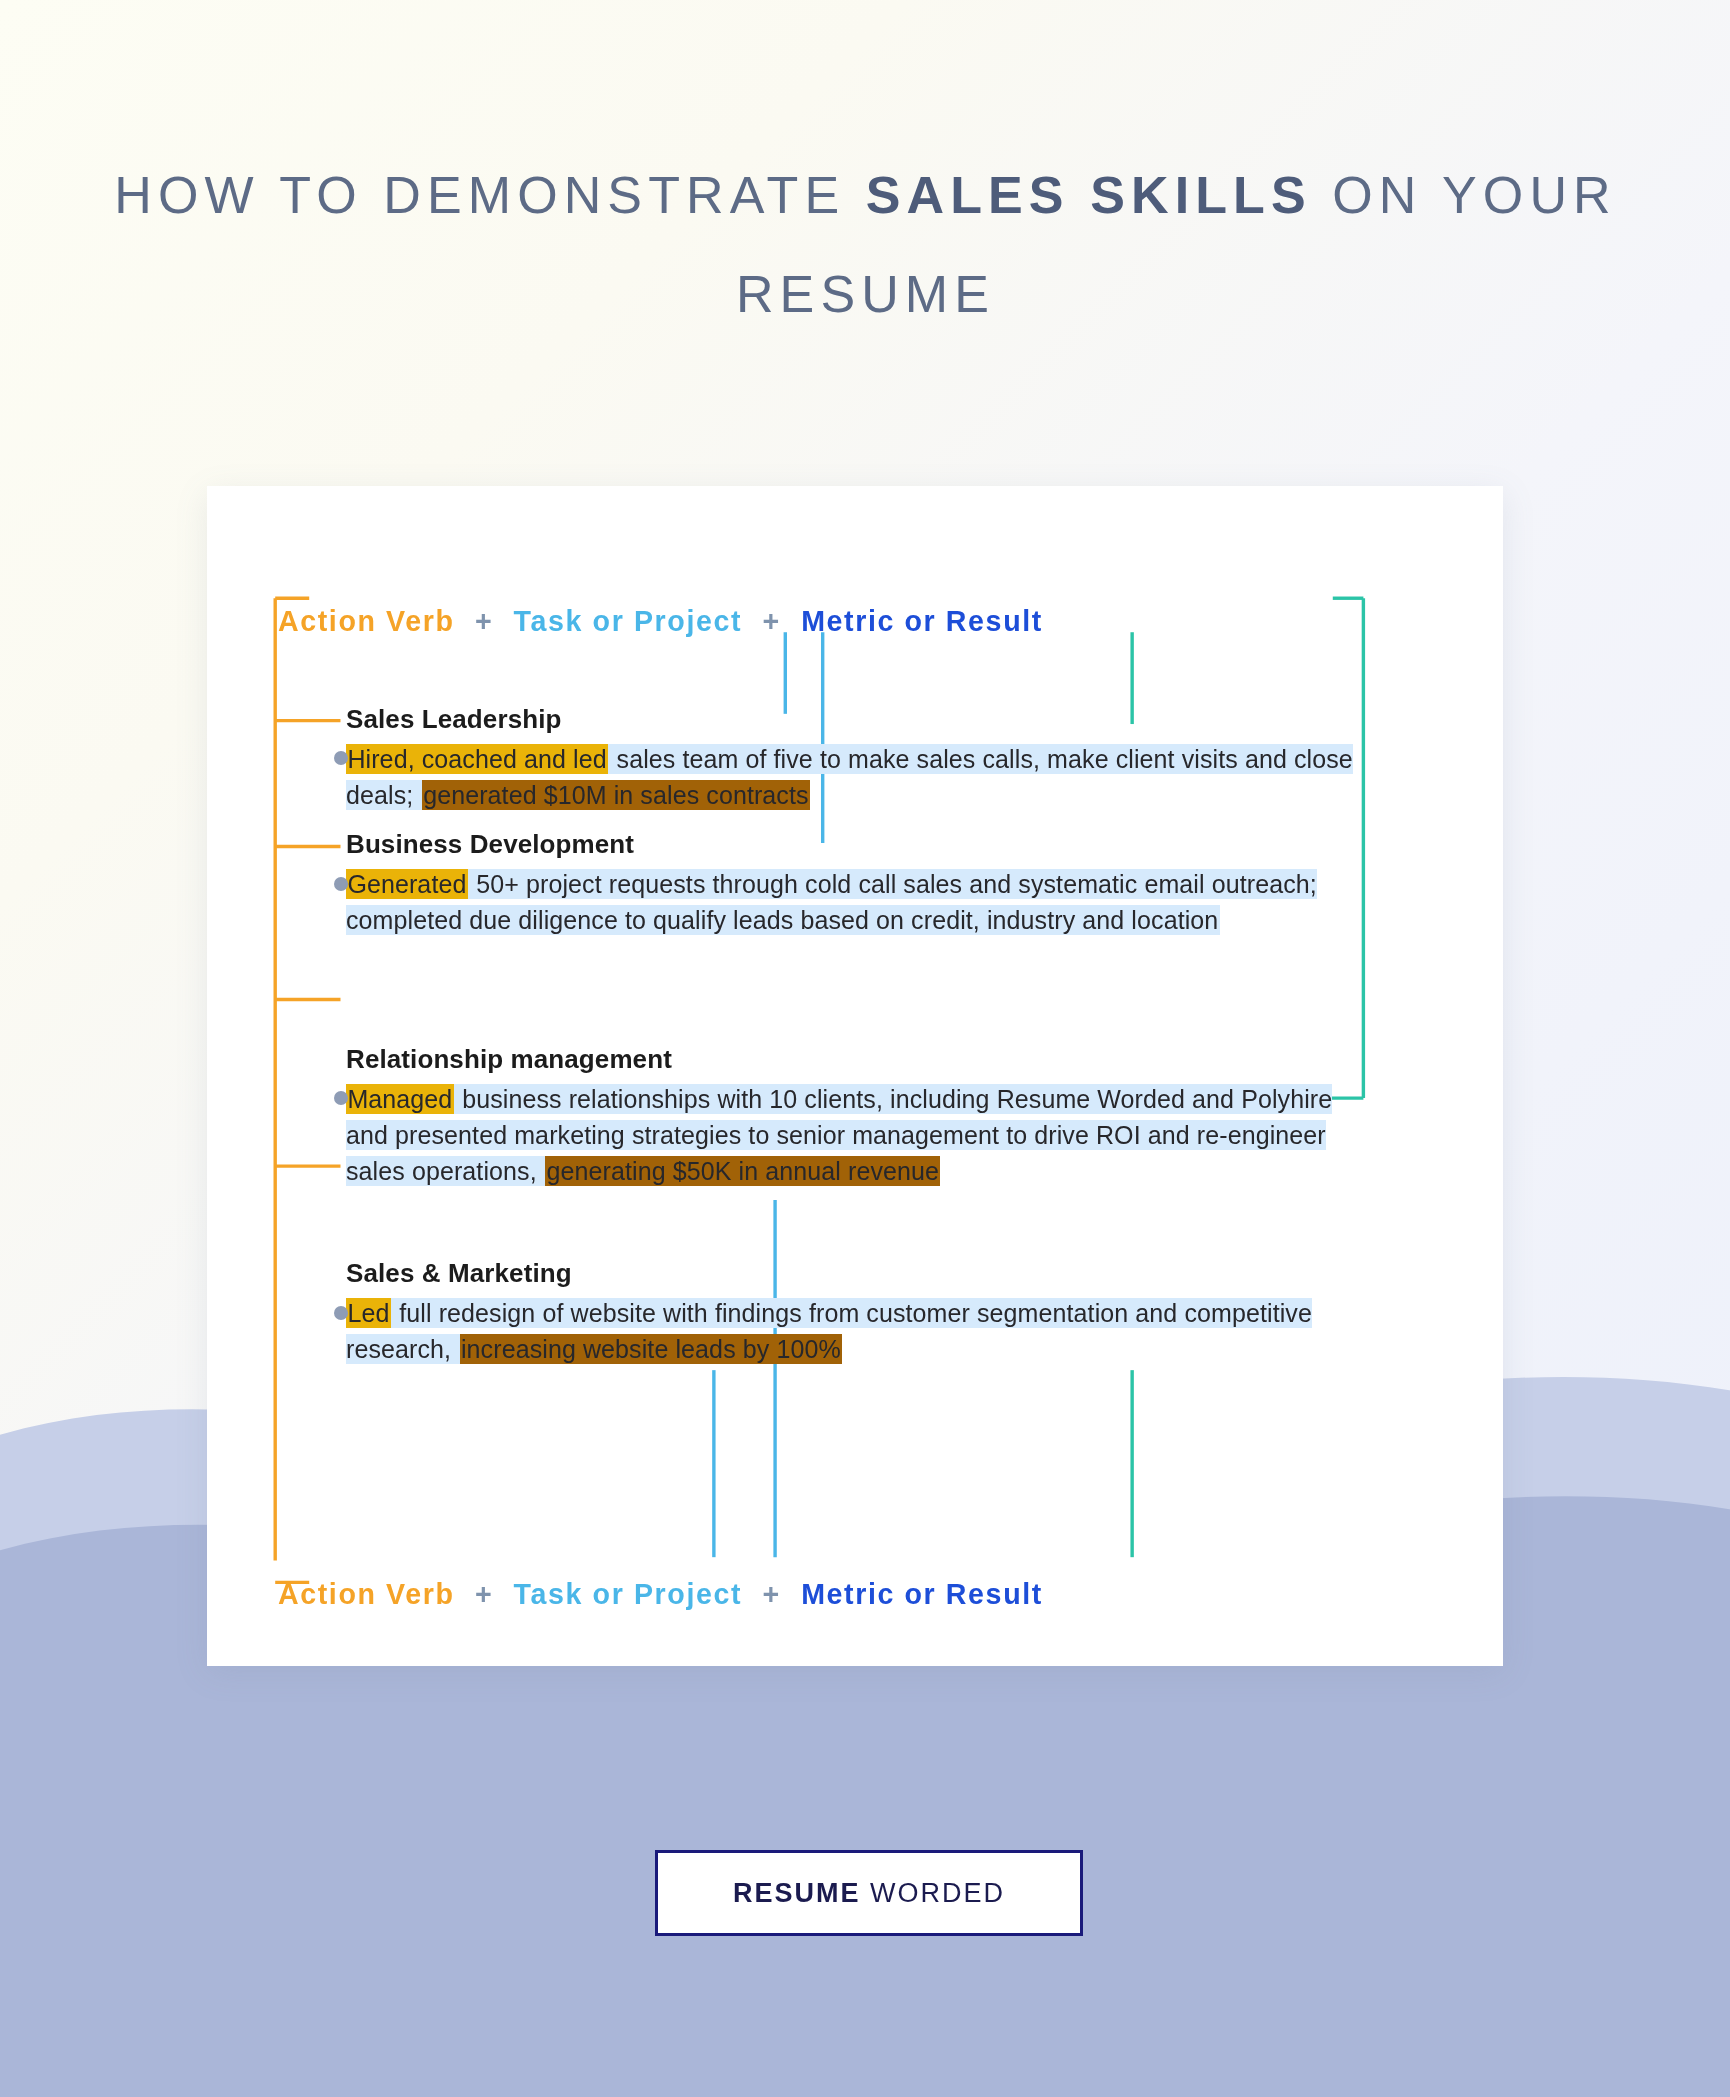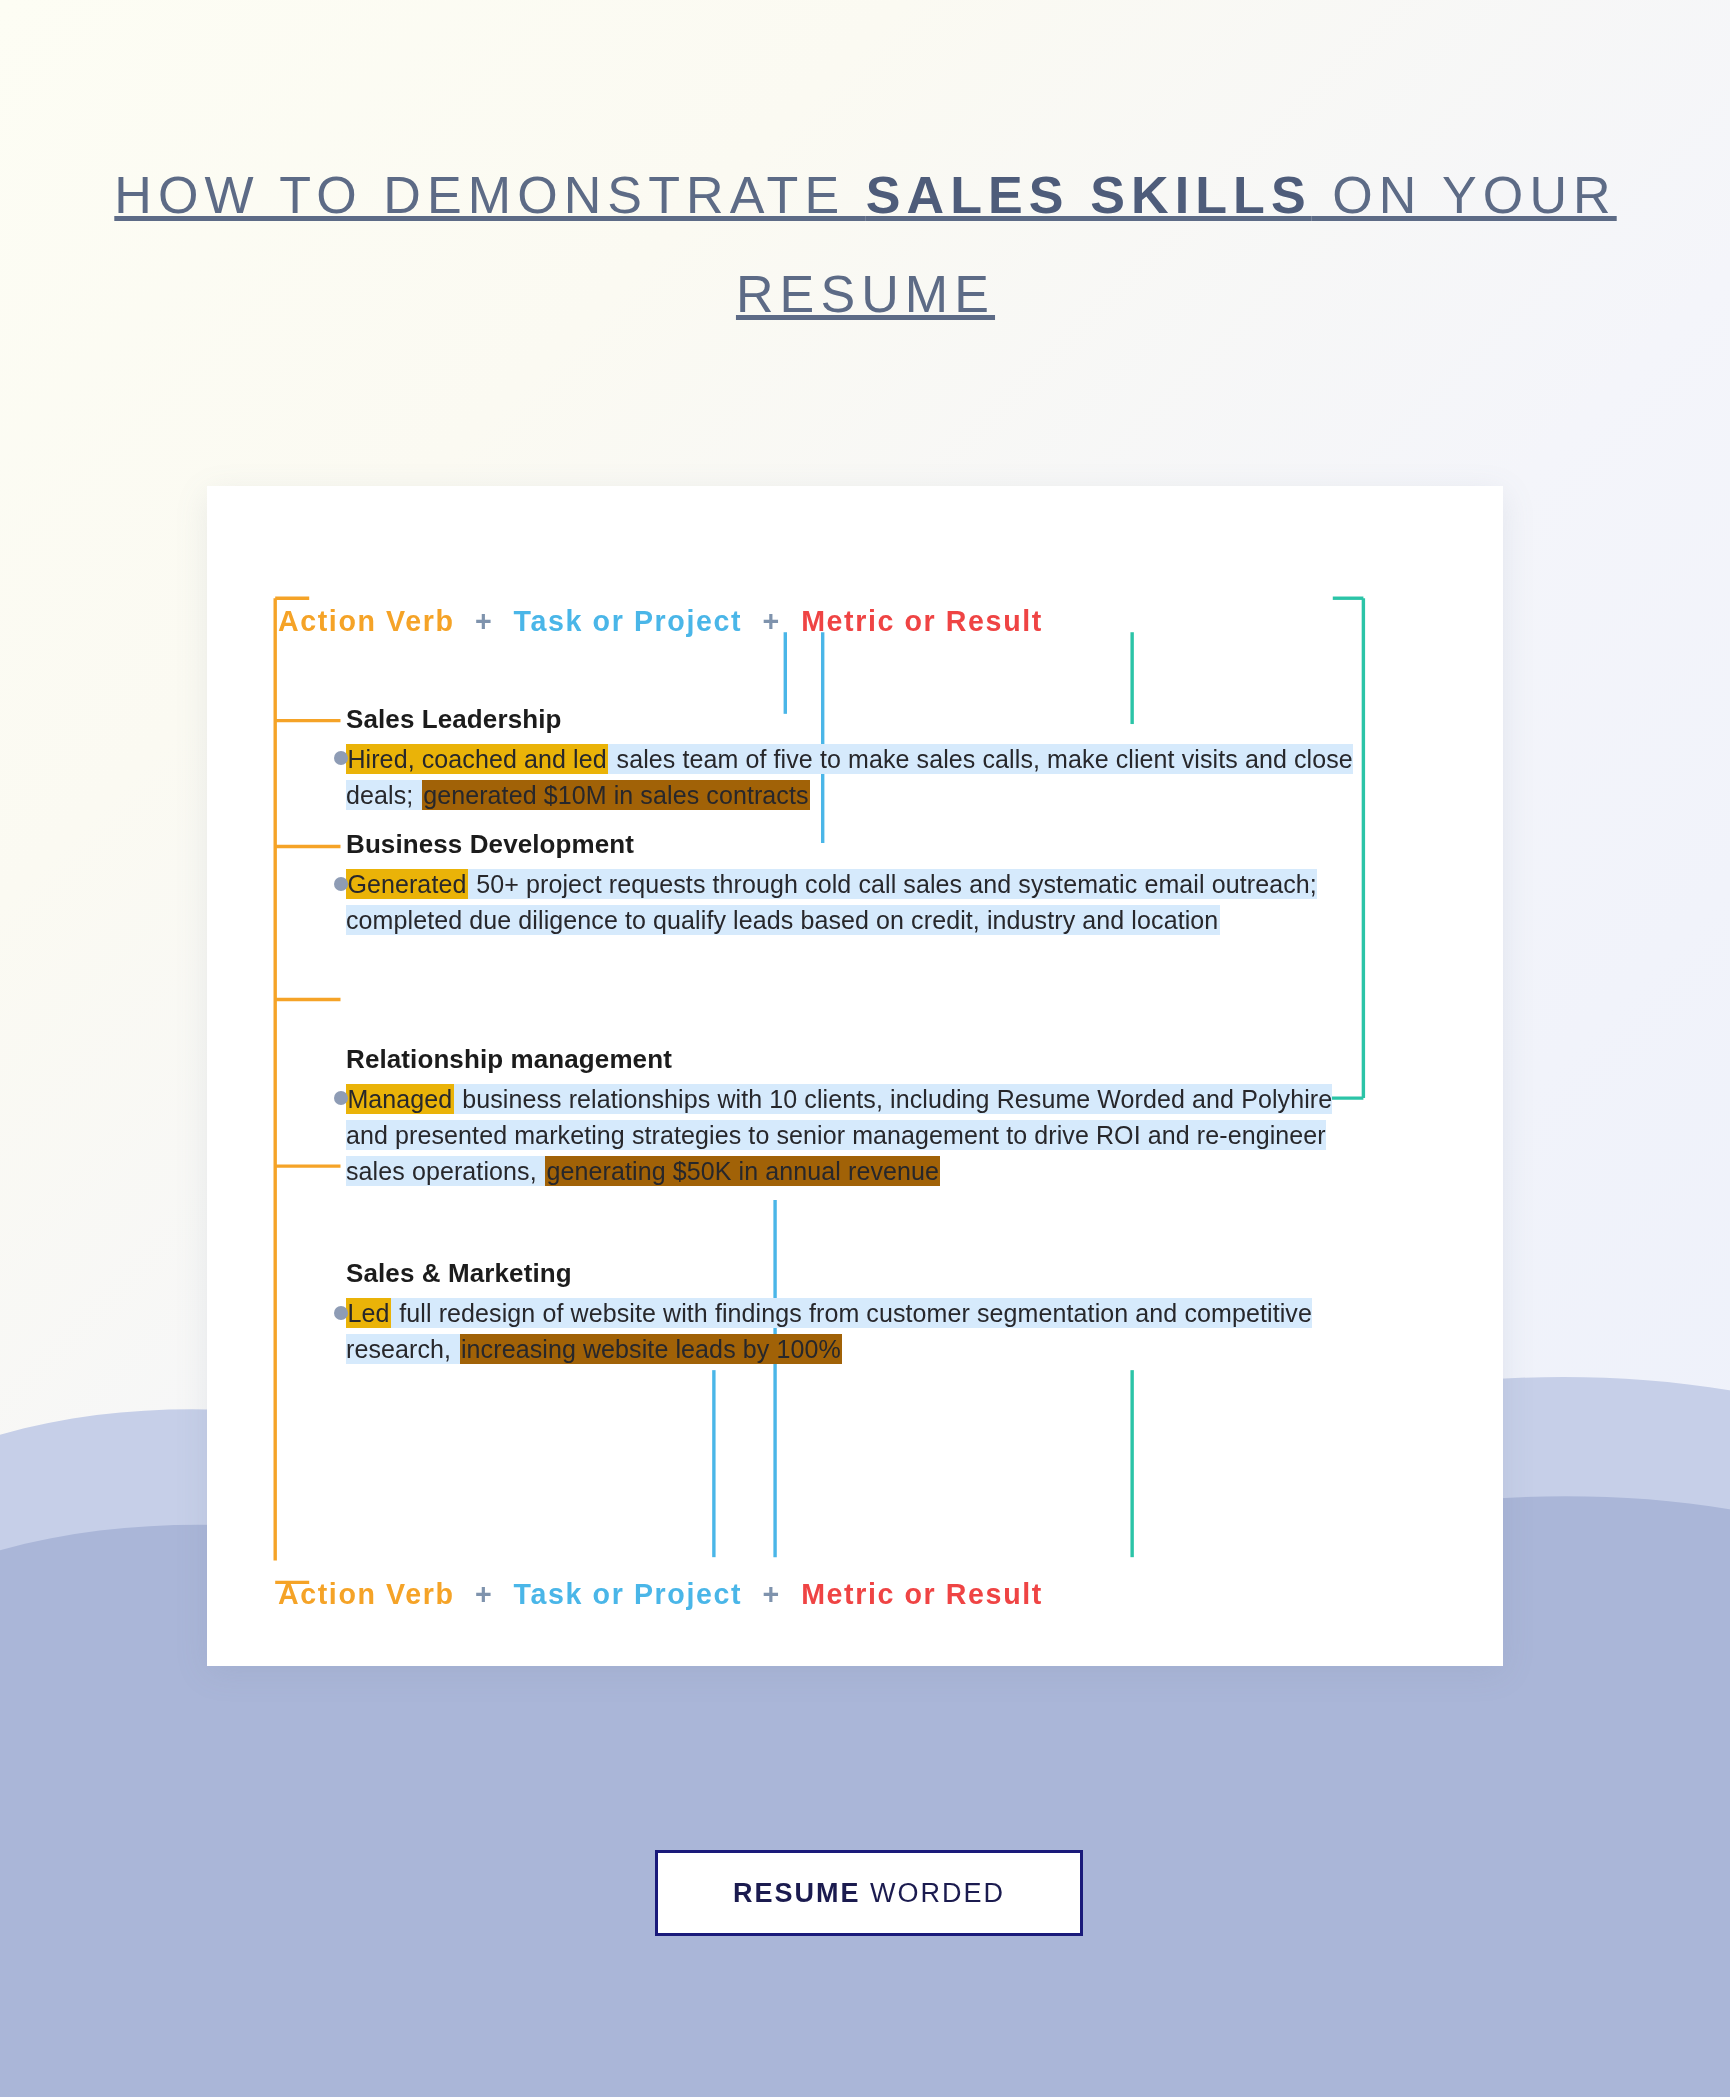--- a/index.html
+++ b/index.html
@@ -32,21 +32,20 @@
   .title {
     position: absolute;
     left: 0; top: 146px;
     width: 1731px;
     text-align: center;
     color: #5d6b86;
     font-size: 52px;
     letter-spacing: 6.1px;
     line-height: 99px;
     font-weight: 300;
-    text-decoration: underline;
   }
   .title b {
     font-weight: 700;
     color: #4e5c7a;
   }
 
   
   .card {
     position: absolute;
     left: 207px;
@@ -73,21 +72,21 @@
     font-size: 28.6px;
     font-weight: 700;
     letter-spacing: 1.6px;
     white-space: nowrap;
   }
   .legend-top { top: 119px; }
   .legend-bottom { top: 1092px; }
   .legend .verb { color: #f5a327; margin-top: 28px; }
   .legend .plus { color: #7f93ad; font-weight: 700; margin: 0 20.4px; }
   .legend .task { color: #4ab6e8; }
-  .legend .metric { color: #ef4444; }
+  .legend .metric { color: #1d4ed8; }
 
   
   .block {
     position: absolute;
     left: 139px;
     width: 1013px;
   }
   .block-heading {
     font-size: 26px;
     font-weight: 700;

